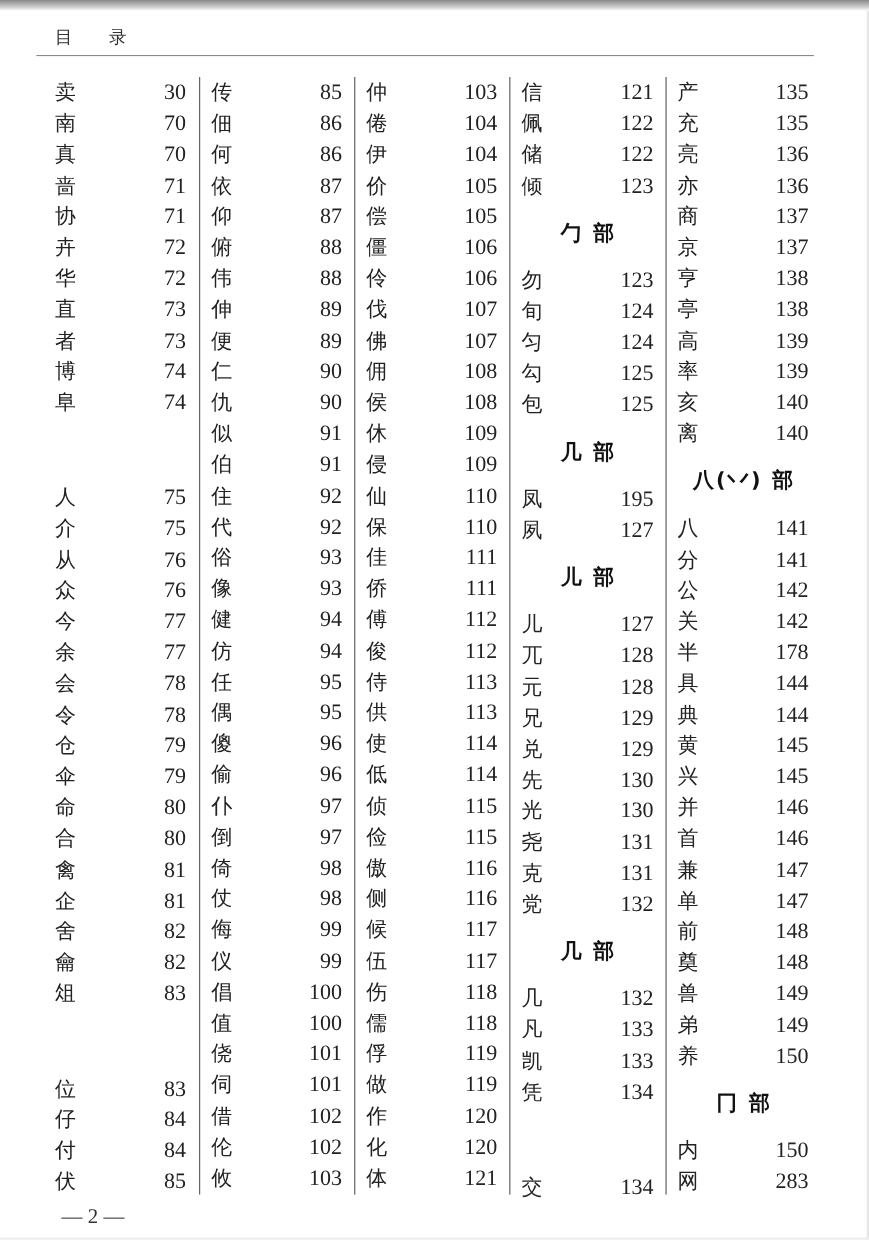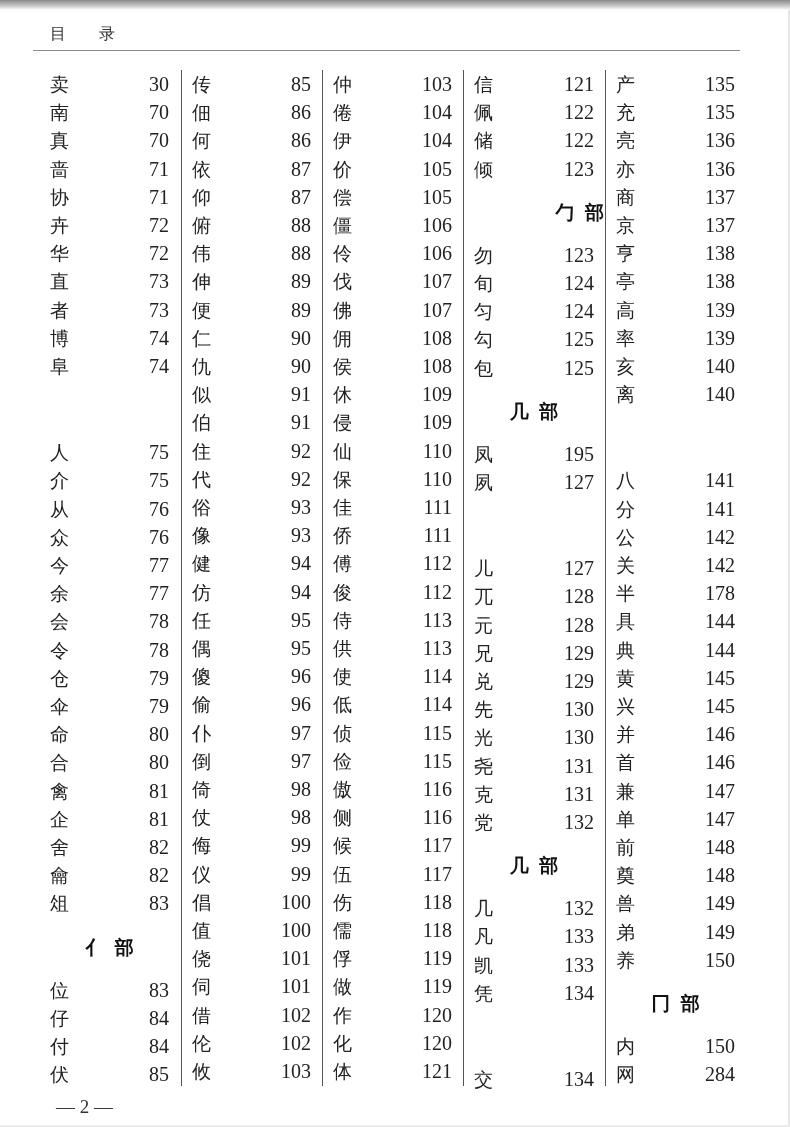--- a/index.html
+++ b/index.html
@@ -173,21 +173,20 @@
         <span class="pg">82</span>
       </div>
       <div class="row" style="top: 791.2px;">
         <span class="ch">龠</span>
         <span class="pg">82</span>
       </div>
       <div class="row" style="top: 819.4px;">
         <span class="ch">俎</span>
         <span class="pg">83</span>
       </div>
-      <div class="section" style="top: 861.6px;">亻 部</div>
       <div class="row" style="top: 905.6px;">
         <span class="ch">位</span>
         <span class="pg">83</span>
       </div>
       <div class="row" style="top: 933.8px;">
         <span class="ch">仔</span>
         <span class="pg">84</span>
       </div>
       <div class="row" style="top: 962px;">
         <span class="ch">付</span>
@@ -500,21 +499,21 @@
         <span class="pg">122</span>
       </div>
       <div class="row" style="top: 56.4px;">
         <span class="ch">储</span>
         <span class="pg">122</span>
       </div>
       <div class="row" style="top: 84.6px;">
         <span class="ch">倾</span>
         <span class="pg">123</span>
       </div>
-      <div class="section" style="top: 126.8px; text-align: right;">勹 部</div>
+      <div class="section" style="top: 126.8px;">勹 部</div>
       <div class="row" style="top: 170.8px;">
         <span class="ch">勿</span>
         <span class="pg">123</span>
       </div>
       <div class="row" style="top: 199px;">
         <span class="ch">旬</span>
         <span class="pg">124</span>
       </div>
       <div class="row" style="top: 227.2px;">
         <span class="ch">匀</span>
@@ -530,20 +529,21 @@
       </div>
       <div class="section" style="top: 325.8px;">几 部</div>
       <div class="row" style="top: 369.8px;">
         <span class="ch">凤</span>
         <span class="pg">195</span>
       </div>
       <div class="row" style="top: 398px;">
         <span class="ch">夙</span>
         <span class="pg">127</span>
       </div>
+      <div class="section" style="top: 440.2px;">儿 部</div>
       <div class="row" style="top: 484.2px;">
         <span class="ch">儿</span>
         <span class="pg">127</span>
       </div>
       <div class="row" style="top: 512.4px;">
         <span class="ch">兀</span>
         <span class="pg">128</span>
       </div>
       <div class="row" style="top: 540.6px;">
         <span class="ch">元</span>
@@ -641,20 +641,21 @@
         <span class="pg">139</span>
       </div>
       <div class="row" style="top: 282px;">
         <span class="ch">亥</span>
         <span class="pg">140</span>
       </div>
       <div class="row" style="top: 310.2px;">
         <span class="ch">离</span>
         <span class="pg">140</span>
       </div>
+      <div class="section" style="top: 352.4px;">八(丷) 部</div>
       <div class="row" style="top: 396.4px;">
         <span class="ch">八</span>
         <span class="pg">141</span>
       </div>
       <div class="row" style="top: 424.6px;">
         <span class="ch">分</span>
         <span class="pg">141</span>
       </div>
       <div class="row" style="top: 452.8px;">
         <span class="ch">公</span>
@@ -720,18 +721,18 @@
         <span class="ch">养</span>
         <span class="pg">150</span>
       </div>
       <div class="section" style="top: 918px;">冂 部</div>
       <div class="row" style="top: 962px;">
         <span class="ch">内</span>
         <span class="pg">150</span>
       </div>
       <div class="row" style="top: 990.2px;">
         <span class="ch">网</span>
-        <span class="pg">284</span>
+        <span class="pg">283</span>
       </div>
     </div>
   </div>
 
 <div class="folio">— 2 —</div>
 
 </body></html>

